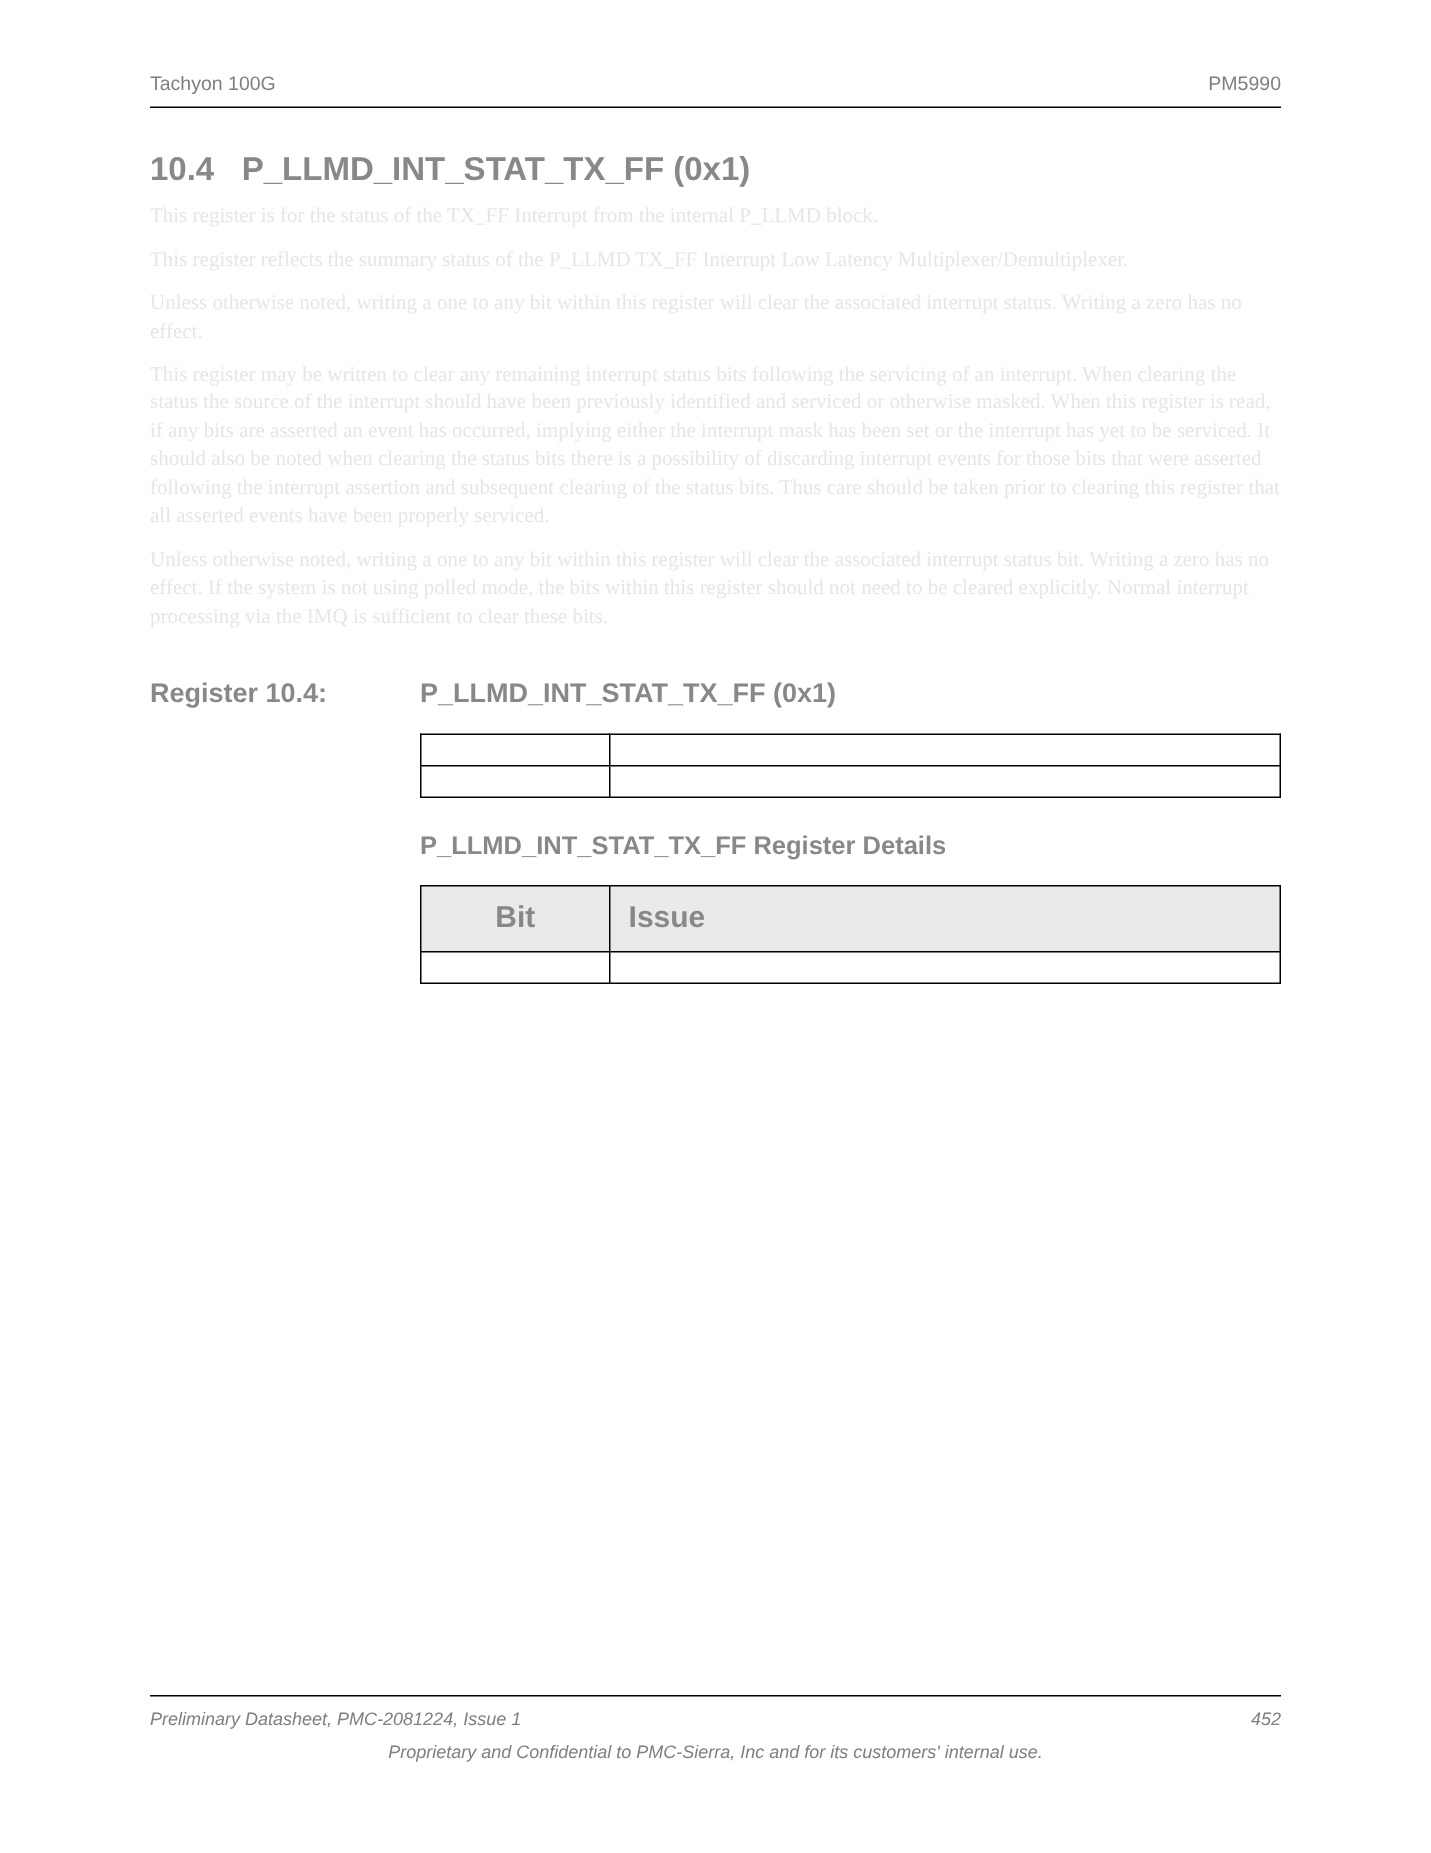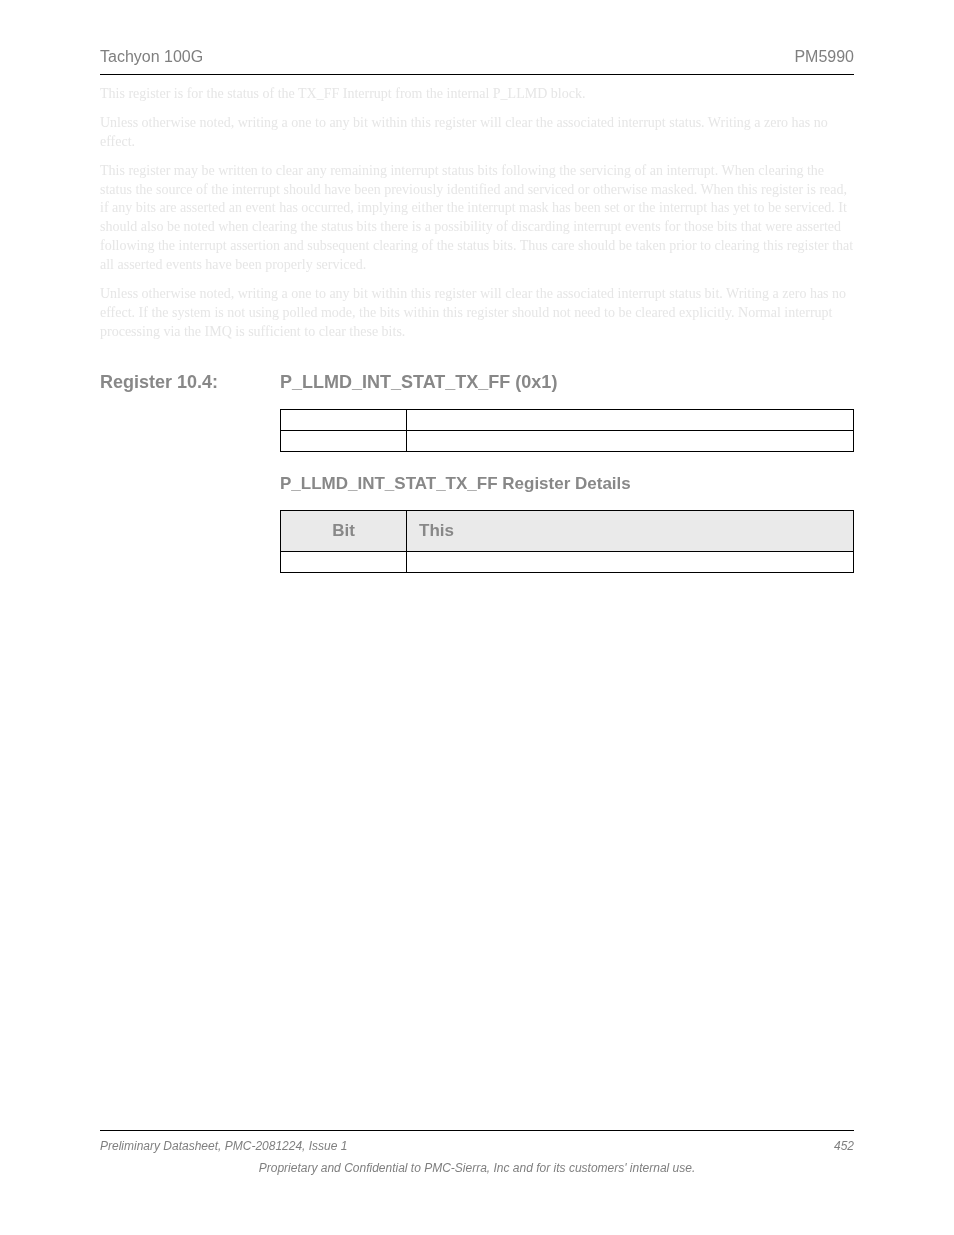--- a/index.html
+++ b/index.html
@@ -16,21 +16,21 @@
   .page {
     padding: 48px 100px 60px 100px;
     box-sizing: border-box;
     height: 100%;
     position: relative;
   }
   .top-header {
     display: flex;
     justify-content: space-between;
     font-family: Arial, Helvetica, sans-serif;
-    font-size: 16px;
+    font-size: 13px;
     color: #7f7f7f;
     padding-bottom: 8px;
   }
   hr.rule {
     border: none;
     border-top: 1.5px solid #000;
     margin: 0;
   }
   .heading {
     font-family: Arial, Helvetica, sans-serif;
@@ -68,21 +68,21 @@
     font-weight: bold;
     font-size: 18px;
     color: #888;
     margin-bottom: 4px;
   }
 
   table.simple {
     border-collapse: collapse;
     width: 100%;
     margin-top: 16px;
-    font-size: 17px;
+    font-size: 20px;
   }
   table.simple td, table.simple th {
     border: 1px solid #000;
     padding: 10px 12px;
     vertical-align: middle;
   }
   table.simple th {
     font-family: Arial, Helvetica, sans-serif;
     font-weight: bold;
     text-align: left;
@@ -129,22 +129,27 @@
 <body>
 
 <div class="page">
 
   <div class="top-header">
     <span>Tachyon 100G</span>
     <span>PM5990</span>
   </div>
   <hr class="rule">
 
+  <div class="heading">
+    <span>10.4</span>&nbsp;&nbsp;
+    <span>P_LLMD_INT_STAT_TX_FF (0x1)</span>
+  </div>
 
   <div class="body-text">This register is for the status of the TX_FF Interrupt from the internal P_LLMD block.</div>
+  <div class="body-text">This register reflects the summary status of the P_LLMD TX_FF Interrupt Low Latency Multiplexer/Demultiplexer.</div>
   <div class="body-text">Unless otherwise noted, writing a one to any bit within this register will clear the associated interrupt status. Writing a zero has no effect.</div>
   <div class="body-text">This register may be written to clear any remaining interrupt status bits following the servicing of an interrupt. When clearing the status the source of the interrupt should have been previously identified and serviced or otherwise masked. When this register is read, if any bits are asserted an event has occurred, implying either the interrupt mask has been set or the interrupt has yet to be serviced. It should also be noted when clearing the status bits there is a possibility of discarding interrupt events for those bits that were asserted following the interrupt assertion and subsequent clearing of the status bits. Thus care should be taken prior to clearing this register that all asserted events have been properly serviced.</div>
   <div class="body-text">Unless otherwise noted, writing a one to any bit within this register will clear the associated interrupt status bit. Writing a zero has no effect. If the system is not using polled mode, the bits within this register should not need to be cleared explicitly. Normal interrupt processing via the IMQ is sufficient to clear these bits.</div>
 
   <div class="subsection-row">
     <div class="subsection-label">Register 10.4:</div>
     <div class="subsection-content">
       <div class="subsection-content-number">P_LLMD_INT_STAT_TX_FF (0x1)</div>
 
       <table class="simple">
@@ -159,21 +164,21 @@
         </tr>
       </tbody>
         </table>
 
       <div class="below-heading">P_LLMD_INT_STAT_TX_FF Register Details</div>
 
       <table class="simple">
         <tbody>
             <tr>
           <th class="col-a shaded">Bit</th>
-          <th class="shaded">This</th>
+          <th class="shaded">Issue</th>
         </tr>
         <tr>
           <td class="col-a center"> </td>
           <td> </td>
         </tr>
       </tbody>
         </table>
 
     </div>
   </div>

